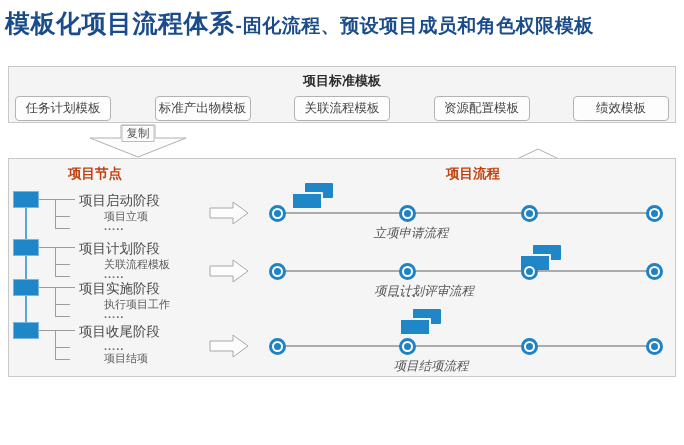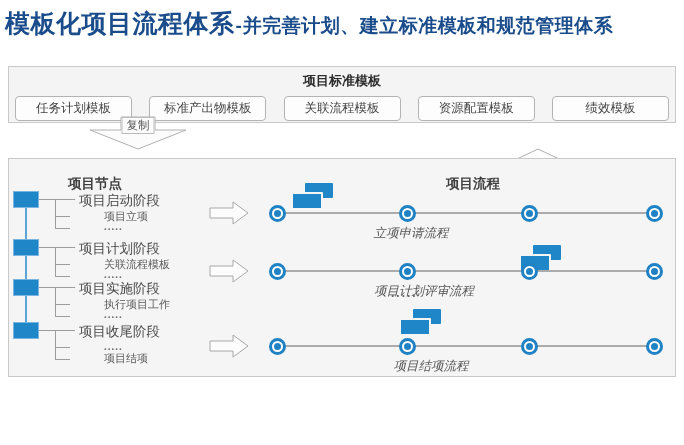--- a/index.html
+++ b/index.html
@@ -17,47 +17,47 @@
   .t-sub  { font-size:19px; font-weight:bold; letter-spacing:0.5px; }
 
   
   .panel { position:absolute; background:#f4f4f4; border:1px solid #c9c9c9; }
   .top-panel  { left:8px; top:66px;  width:668px; height:57px; }
   .main-panel { left:8px; top:158px; width:668px; height:219px; background:#f5f5f5; }
 
   .panel-header { text-align:center; padding-top:5px; font-size:13px; font-weight:bold; color:#2d2d2d; }
   .tpl-row { position:absolute; left:6px; right:6px; top:29px; display:flex; justify-content:space-between; }
   .tpl-box {
-    width:117px; height:25px; line-height:23px; text-align:center;
+    width:96px; height:25px; line-height:23px; text-align:center;
     background:#fdfdfd; border:1px solid #b3b3b3; border-radius:4px;
     font-size:12.5px; color:#444;
   }
 
   
   .flow-arrow { position:absolute; }
-  .copy-arrow { left:88px;  top:116px; width:100px; height:34px;text-align:center; }
+  .copy-arrow { left:88px;  top:124px; width:100px; height:34px;text-align:center; }
   .gen-arrow  { left:496px; top:124px; width:84px;  height:34px;margin-top:24px; }
   .flow-arrow svg { position:absolute; left:0; top:0; }
   .flow-label {
     position:absolute; left:50%; transform:translateX(-50%);
     font-size:11.5px; color:#555; background:#fcfcfc; border:1px solid #bcbcbc;
     padding:0 4px; line-height:15px; white-space:nowrap;
   }
   .copy-arrow .flow-label { top:1px; }
   .gen-arrow  .flow-label { top:14px; }
 
   
-  .sub-header { position:absolute; top:16px; width:110px; text-align:center;
-                font-size:13.5px; font-weight:bold; color:#404040; }
+  .sub-header { position:absolute; top:6px; width:110px; text-align:center;
+                font-size:13.5px; font-weight:bold; color:#c2410c; }
   .nodes-header   { left:31px; }
   .process-header { left:409px; }
 
   
   .trunk { position:absolute; left:16px; top:41px; width:2px; height:131px; background:#58a5d6; }
-  .stage { position:absolute; left:0; width:210px; height:46px;font-family:Liberation Serif, serif; }
+  .stage { position:absolute; left:0; width:210px; height:46px; }
   .stage.s1 { top:32px; }  .stage.s2 { top:80px; }
   .stage.s3 { top:120px; } .stage.s4 { top:163px; }
   .sq { position:absolute; left:4px; top:0; width:26px; height:17px;
         background:#1f86c8; border:1px solid #79b5e0; }
   .h-main { position:absolute; left:30px; top:8px; width:36px; height:1px; background:#9c9c9c; }
   .vline  { position:absolute; left:46px; top:8px; width:1px; height:29px; background:#9c9c9c; }
   .stub-a { position:absolute; left:46px; top:25px; width:15px; height:1px; background:#9c9c9c; }
   .stub-b { position:absolute; left:46px; top:37px; width:15px; height:1px; background:#9c9c9c; }
   .stage-title { position:absolute; left:70px; top:1px; font-size:13.5px; color:#4a4a4a; white-space:nowrap; }
   .item-a { position:absolute; left:95px; top:18px; font-size:11px; color:#5a5a5a; white-space:nowrap; }
@@ -99,21 +99,21 @@
   .bullets li { height:21px; display:flex; align-items:center; }
   .b-dot { width:4px; height:4px; border-radius:50%; background:#2b2b2b; margin-right:10px; flex:0 0 auto; }
   .b-text { font-size:12.5px; color:#3a3a3a; white-space:nowrap; }
 </style>
 </head>
 <body>
 
 <div class="canvas">
 
   <div class="page-title">
-    <span class="t-main">模板化项目流程体系</span><span class="t-sep">-</span><span class="t-sub">并完善计划、建立标准模板和规范管理体系</span>
+    <span class="t-main">模板化项目流程体系</span><span class="t-sep">-</span><span class="t-sub">固化流程、预设项目成员和角色权限模板</span>
   </div>
 
   <section class="panel top-panel">
     <div class="panel-header">项目标准模板</div>
     <div class="tpl-row">
       <div class="tpl-box">任务计划模板</div>
       <div class="tpl-box">标准产出物模板</div>
       <div class="tpl-box">关联流程模板</div>
       <div class="tpl-box">资源配置模板</div>
       <div class="tpl-box">绩效模板</div>

